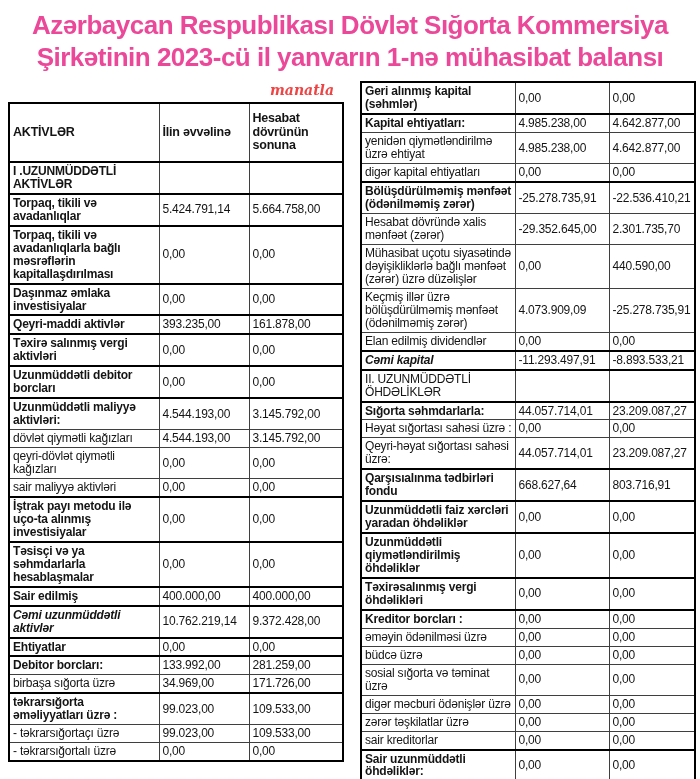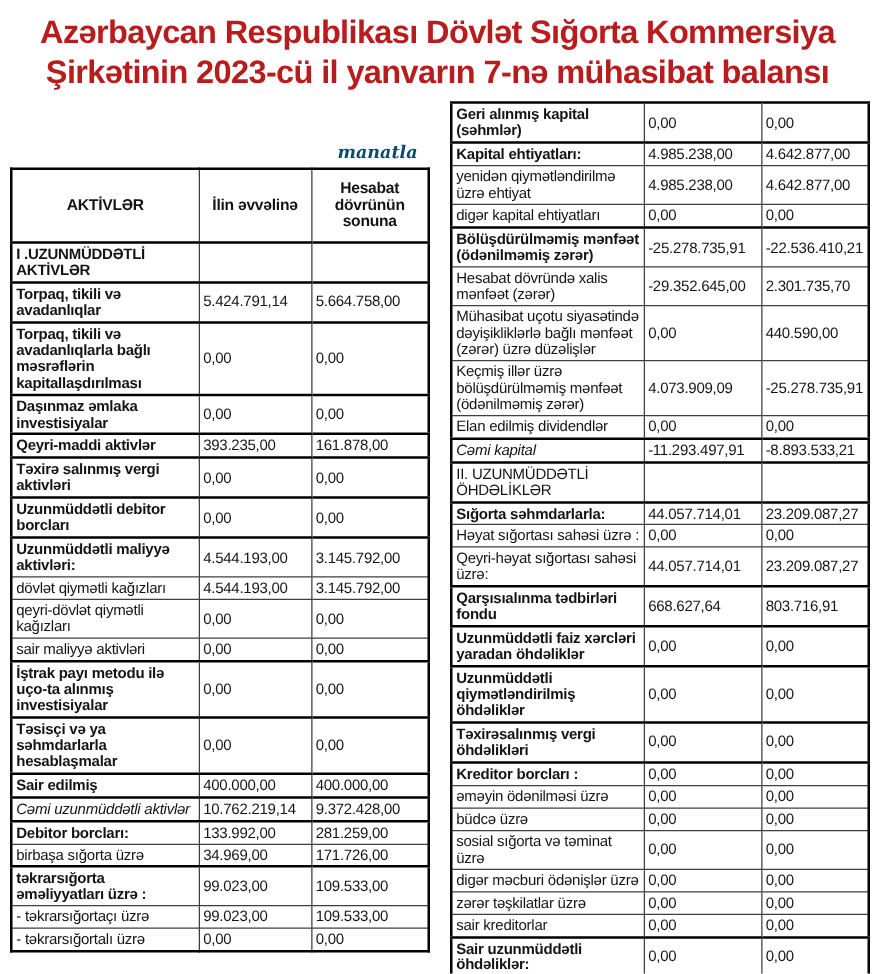--- a/index.html
+++ b/index.html
@@ -1,61 +1,61 @@
 <!DOCTYPE html>
 <html><head>
 <meta charset="utf-8">
 <style>
   html,body{margin:0;padding:0;background:#fff;}
   .page{
     width:700px;height:779px;overflow:hidden;background:#fff;
     font-family:"Liberation Sans",sans-serif;color:#141414;position:relative;
   }
   .title{
-    text-align:center;font-weight:bold;color:#b91c1c;
+    text-align:center;font-weight:bold;color:#ec4899;
     font-size:26px;line-height:1.22;letter-spacing:-0.5px;
     padding:10px 4px 0 4px;
   }
   .cols{display:flex;gap:16px;padding:0 4px 0 8px;margin-top:8px;align-items:flex-start;}
   .col{flex:1;min-width:0;}
   .unit-note{
     text-align:right;height:19px;padding:1px 10px 1px 0;
-    font-family:"DejaVu Serif",serif;font-style:italic;font-weight:bold;font-size:14px;color:#0c4a6e;margin-top:32px;
+    font-family:"DejaVu Serif",serif;font-style:italic;font-weight:bold;font-size:14px;color:#ef4444;
   }
   table.bal{
     border-collapse:collapse;width:100%;table-layout:fixed;
     border:2px solid #000;
   }
   table.bal th, table.bal td{
     border:1px solid #3f3f3f;
     padding:2px 3px;
     font-size:12px;line-height:1.08;
     vertical-align:middle;text-align:left;
     overflow:hidden;word-wrap:break-word;
     letter-spacing:-0.2px;
   }
   table.bal thead th{
-    text-align:center;font-weight:bold;font-size:12.5px;
+    font-weight:bold;font-size:12.5px;
     padding:8px 3px;border-bottom:2px solid #000;
   }
   th.ath{letter-spacing:3px;}
   tr.b td, tr.t td, tr.sec td, tr.secc td{border-top:2px solid #000;}
   tr.b td.label{font-weight:bold;}
-  tr.t td.label{font-weight:normal;font-style:italic;}
+  tr.t td.label{font-weight:bold;font-style:italic;}
   tr.sec td.label{font-weight:normal;}
   tr.secc td.label{font-weight:bold;text-align:left;}
 </style>
 </head>
 <body>
 
 <div class="page">
 
   <div class="title">
     <div>Azərbaycan Respublikası Dövlət Sığorta Kommersiya</div>
-    <div>Şirkətinin 2023-cü il yanvarın 7-nə mühasibat balansı</div>
+    <div>Şirkətinin 2023-cü il yanvarın 1-nə mühasibat balansı</div>
   </div>
 
   <div class="cols">
 
     <div class="col left-col">
       <div class="unit-note">manatla</div>
       <table class="bal">
         <colgroup>
             <col style="width:150px">
             <col style="width:90px">
@@ -138,20 +138,25 @@
               <td class="label">Sair edilmiş</td>
               <td class="val">400.000,00</td>
               <td class="val">400.000,00</td>
             </tr>
             <tr class="t">
               <td class="label">Cəmi uzunmüddətli aktivlər</td>
               <td class="val">10.762.219,14</td>
               <td class="val">9.372.428,00</td>
             </tr>
             <tr class="b">
+              <td class="label">Ehtiyatlar</td>
+              <td class="val">0,00</td>
+              <td class="val">0,00</td>
+            </tr>
+            <tr class="b">
               <td class="label">Debitor borcları:</td>
               <td class="val">133.992,00</td>
               <td class="val">281.259,00</td>
             </tr>
             <tr class="p">
               <td class="label">birbaşa sığorta üzrə</td>
               <td class="val">34.969,00</td>
               <td class="val">171.726,00</td>
             </tr>
             <tr class="b">

